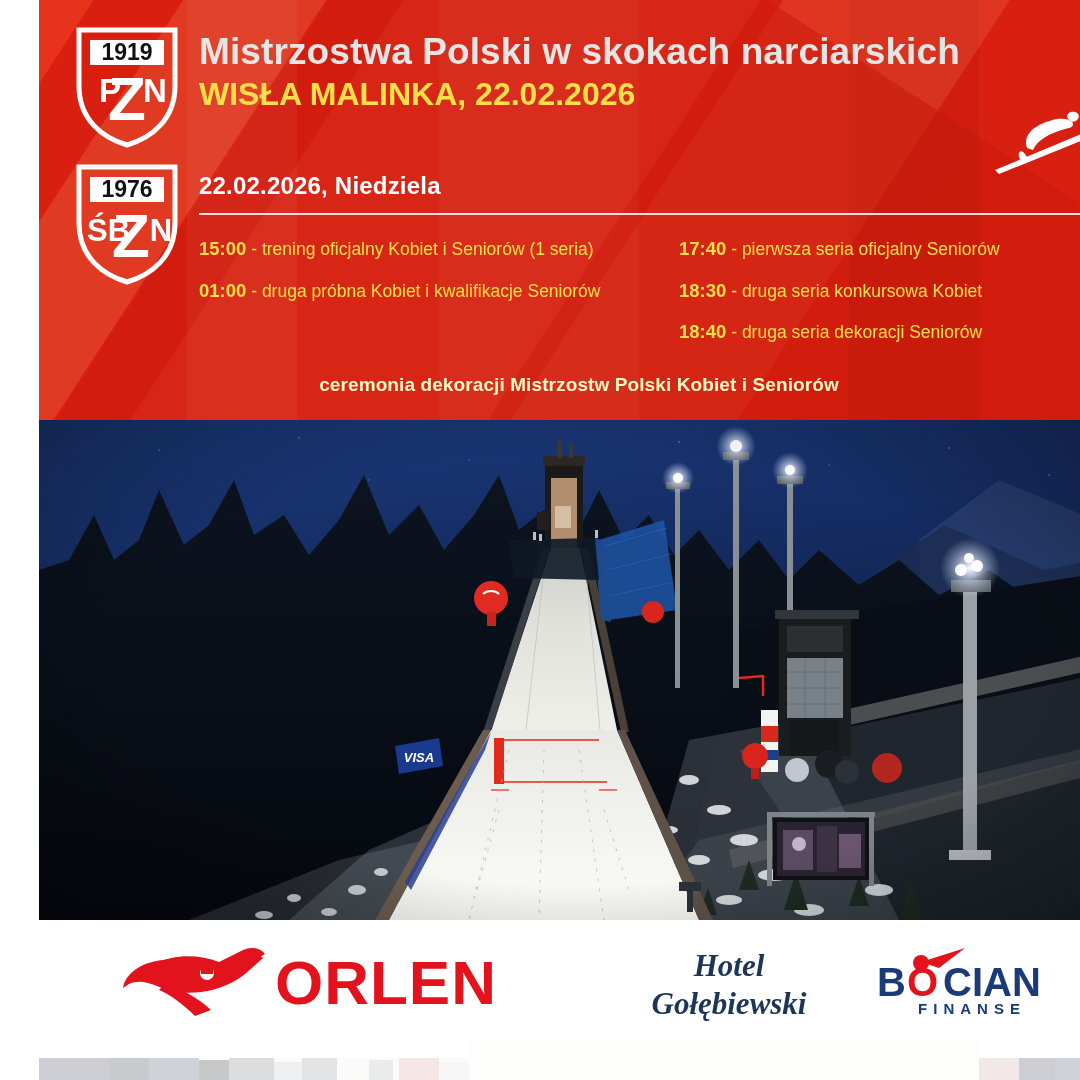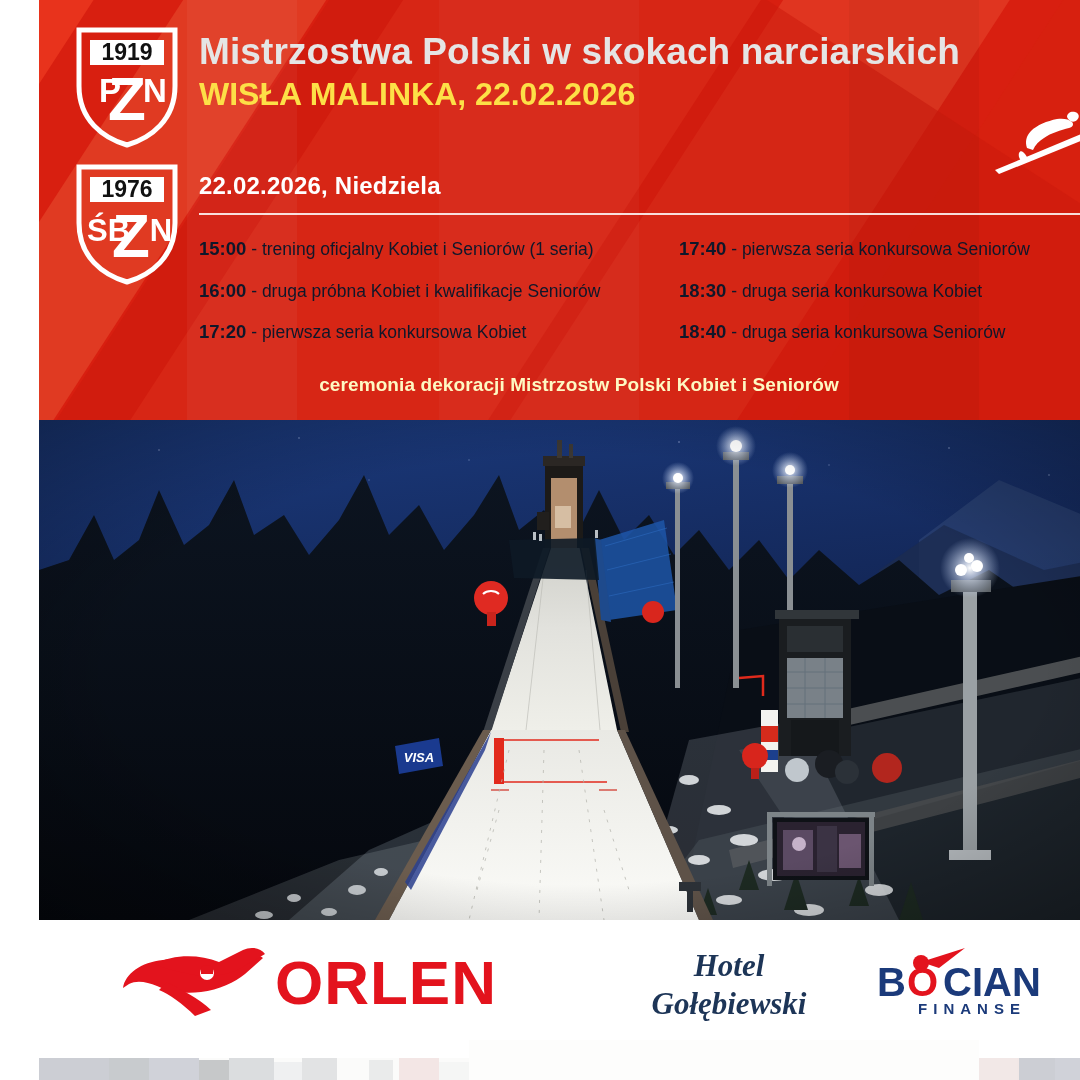--- a/index.html
+++ b/index.html
@@ -52,21 +52,21 @@
   
   .date-row { position:absolute; left:160px; top:172px; width:890px; }
   .date-text { color:#ffffff; font-size:24px; font-weight:bold; letter-spacing:.2px; }
   .rule { margin-top:13px; width:890px; height:2px; background:rgba(255,255,255,.85); }
 
   
   .sched { position:absolute; left:160px; top:240px; width:900px; display:flex; }
   .sched-col { width:480px; }
   .sched-col.right { width:420px; }
   .sched-item {
-    color:#0f172a; font-size:17.5px; line-height:1.0;
+    color:#fde047; font-size:17.5px; line-height:1.0;
     margin-bottom:23px; white-space:nowrap;
   }
   .sched-item .t { font-weight:bold; font-size:18.5px; }
   .sched-item .d { font-weight:normal; }
 
   .ceremony {
     position:absolute; left:0; top:374px; width:1080px; text-align:center;
     color:#fef9c3; font-size:19px; font-weight:bold; letter-spacing:.1px;
   }
 
@@ -142,35 +142,32 @@
       <div class="date-text">22.02.2026, Niedziela</div>
       <div class="rule"></div>
     </div>
 
     <div class="sched">
       <div class="sched-col left">
         <div class="sched-item">
           <span class="t">15:00</span><span class="d"> - </span><span class="d">trening oficjalny Kobiet i Seniorów (1 seria)</span>
         </div>
         <div class="sched-item">
-          <span class="t">16:00</span><span class="d"> - </span><span class="d">druga próbna Kobiet i kwalifikacje Seniorów</span>
-        </div>
-        <div class="sched-item">
-          <span class="t">17:20</span><span class="d"> - </span><span class="d">pierwsza seria konkursowa Kobiet</span>
+          <span class="t">01:00</span><span class="d"> - </span><span class="d">druga próbna Kobiet i kwalifikacje Seniorów</span>
         </div>
       </div>
       <div class="sched-col right">
         <div class="sched-item">
-          <span class="t">17:40</span><span class="d"> - </span><span class="d">pierwsza seria konkursowa Seniorów</span>
+          <span class="t">17:40</span><span class="d"> - </span><span class="d">pierwsza seria oficjalny Seniorów</span>
         </div>
         <div class="sched-item">
           <span class="t">18:30</span><span class="d"> - </span><span class="d">druga seria konkursowa Kobiet</span>
         </div>
         <div class="sched-item">
-          <span class="t">18:40</span><span class="d"> - </span><span class="d">druga seria konkursowa Seniorów</span>
+          <span class="t">18:40</span><span class="d"> - </span><span class="d">druga seria dekoracji Seniorów</span>
         </div>
       </div>
     </div>
 
     <div class="ceremony">ceremonia dekoracji Mistrzostw Polski Kobiet i Seniorów</div>
   </div>
 
   <div class="photo">
     <svg viewBox="0 0 1080 500" preserveAspectRatio="none">
       <defs>

